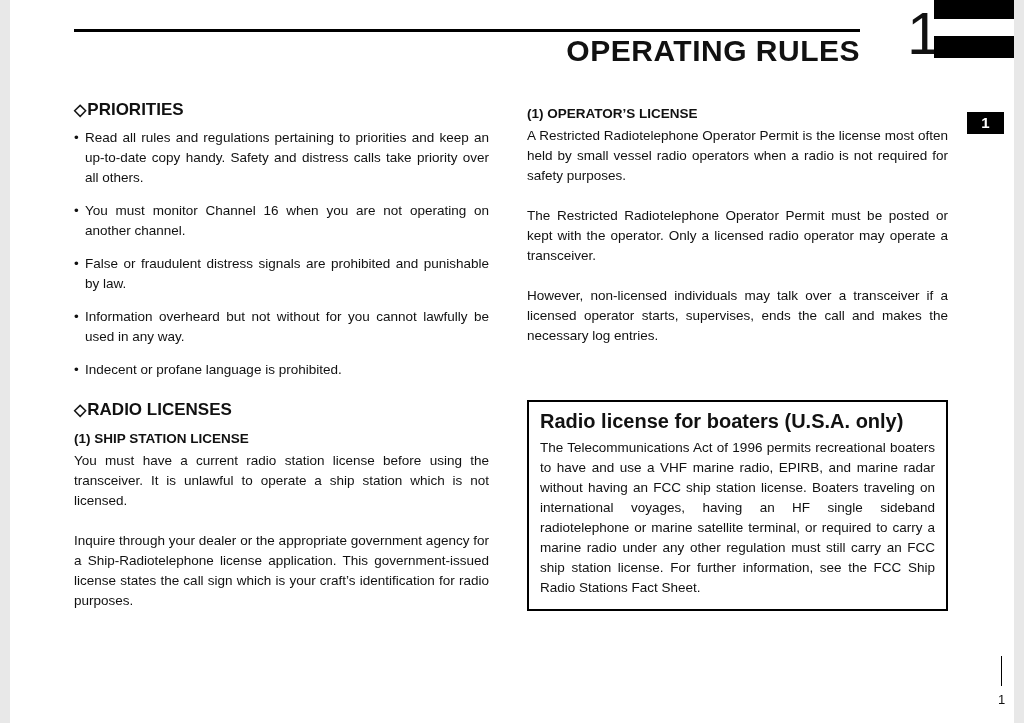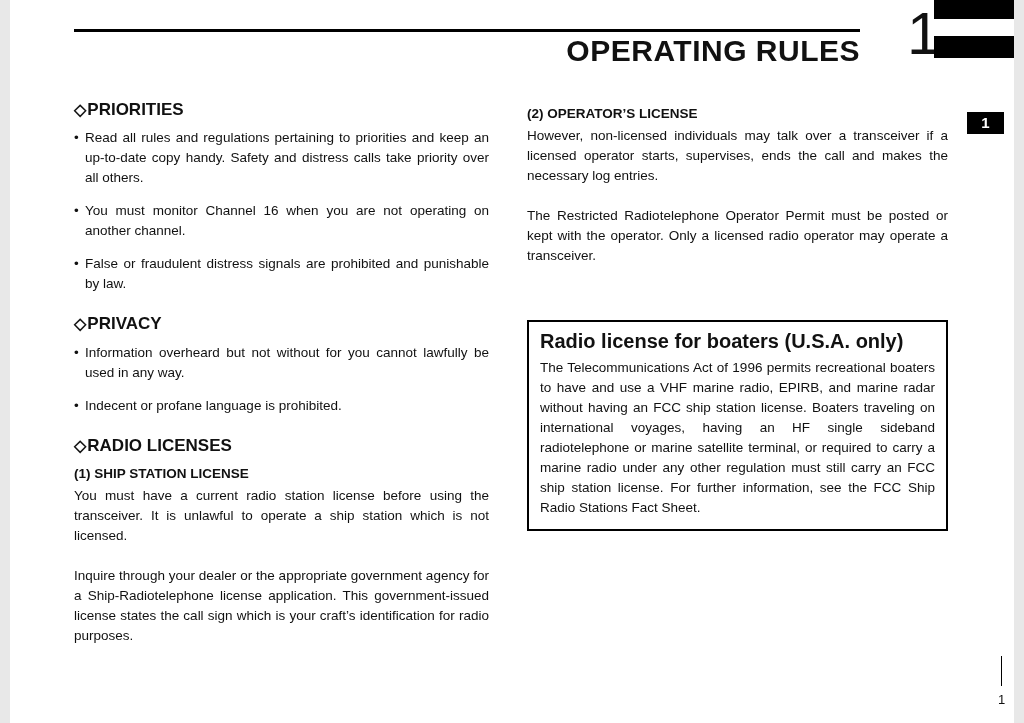--- a/index.html
+++ b/index.html
@@ -99,44 +99,44 @@
     </div>
     <div class="bullet">
       <span class="b">•</span>
       <span class="bt">You must monitor Channel 16 when you are not operating on another channel.</span>
     </div>
     <div class="bullet">
       <span class="b">•</span>
       <span class="bt">False or fraudulent distress signals are prohibited and punishable by law.</span>
     </div>
 
-    <h2 class="dhead"><span class="diamond">◇</span><span>PRIVACY</span></h2>
 
     <div class="bullet">
       <span class="b">•</span>
       <span class="bt">Information overheard but not without for you cannot lawfully be used in any way.</span>
     </div>
     <div class="bullet">
       <span class="b">•</span>
       <span class="bt">Indecent or profane language is prohibited.</span>
     </div>
 
     <h2 class="dhead"><span class="diamond">◇</span><span>RADIO LICENSES</span></h2>
 
     <div class="subhead">(1) SHIP STATION LICENSE</div>
     <p class="para">You must have a current radio station license before using the transceiver. It is unlawful to operate a ship station which is not licensed.</p>
     <p class="para">Inquire through your dealer or the appropriate government agency for a Ship-Radiotelephone license application. This government-issued license states the call sign which is your craft’s identification for radio purposes.</p>
 
   </div>
 
   <div class="col-right body-text">
 
-    <div class="subhead">(2) OPERATOR’S LICENSE</div>
+    <div class="subhead">(1) OPERATOR’S LICENSE</div>
+    <p class="para">A Restricted Radiotelephone Operator Permit is the license most often held by small vessel radio operators when a radio is not required for safety purposes.</p>
+    <p class="para">The Restricted Radiotelephone Operator Permit must be posted or kept with the operator. Only a licensed radio operator may operate a transceiver.</p>
     <p class="para">However, non-licensed individuals may talk over a transceiver if a licensed operator starts, supervises, ends the call and makes the necessary log entries.</p>
-    <p class="para">The Restricted Radiotelephone Operator Permit must be posted or kept with the operator. Only a licensed radio operator may operate a transceiver.</p>
 
     <div class="note-box">
       <h3 class="box-title">Radio license for boaters (U.S.A. only)</h3>
       <div class="box-body">The Telecommunications Act of 1996 permits recreational boaters to have and use a VHF marine radio, EPIRB, and marine radar without having an FCC ship station license. Boaters traveling on international voyages, having an HF single sideband radiotelephone or marine satellite terminal, or required to carry a marine radio under any other regulation must still carry an FCC ship station license. For further information, see the FCC Ship Radio Stations Fact Sheet.</div>
     </div>
 
   </div>
 
 </div>
 

